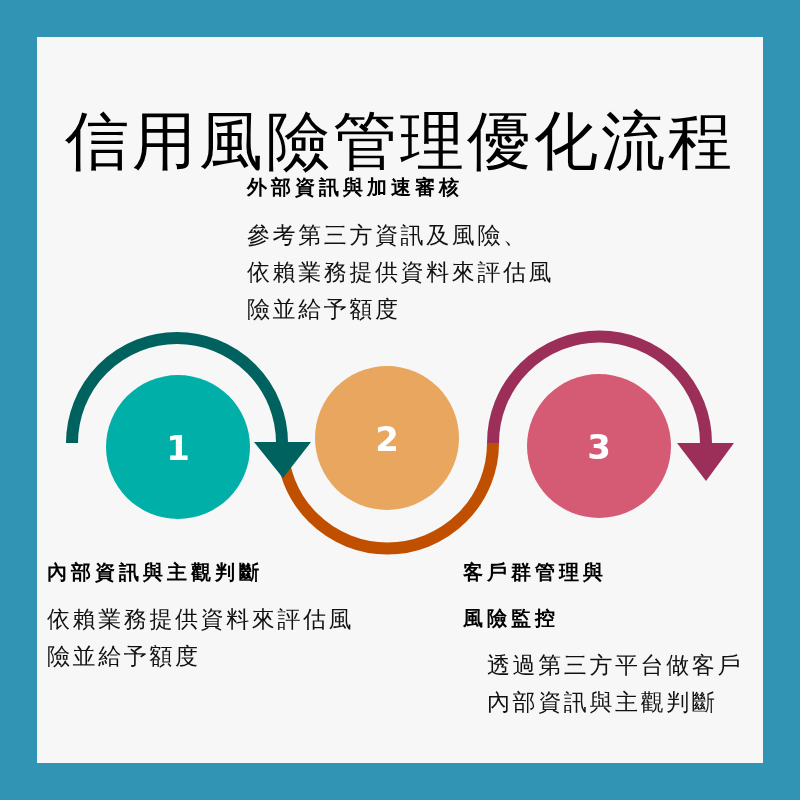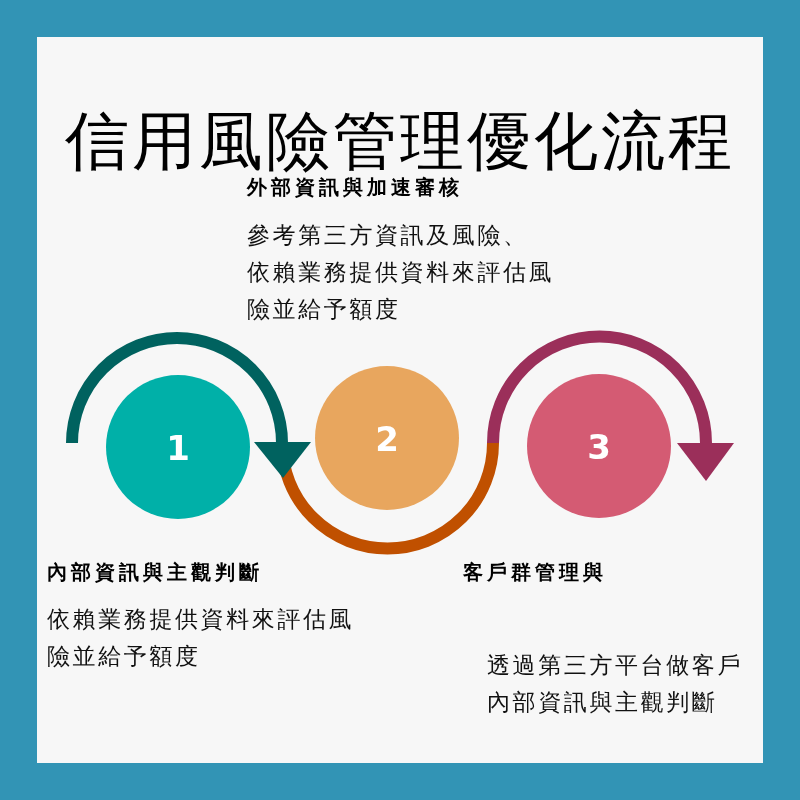--- a/index.html
+++ b/index.html
@@ -111,17 +111,18 @@
 <div class="step-heading" style="left:47px; top:549px;text-align:center;">
   <span class="line">內部資訊與主觀判斷</span>
 </div>
 <div class="step-body" style="left:47px; top:601px;">
   <span class="line">依賴業務提供資料來評估風</span>
   <span class="line">險並給予額度</span>
 </div>
 
 <div class="step-heading" style="left:463px; top:549px;">
   <span class="line">客戶群管理與</span>
+  <span class="line">風險監控</span>
 </div>
 <div class="step-body" style="left:487px; top:647px;font-family:Liberation Serif, serif;">
   <span class="line">透過第三方平台做客戶</span>
   <span class="line">內部資訊與主觀判斷</span>
 </div>
 
 </body></html>

